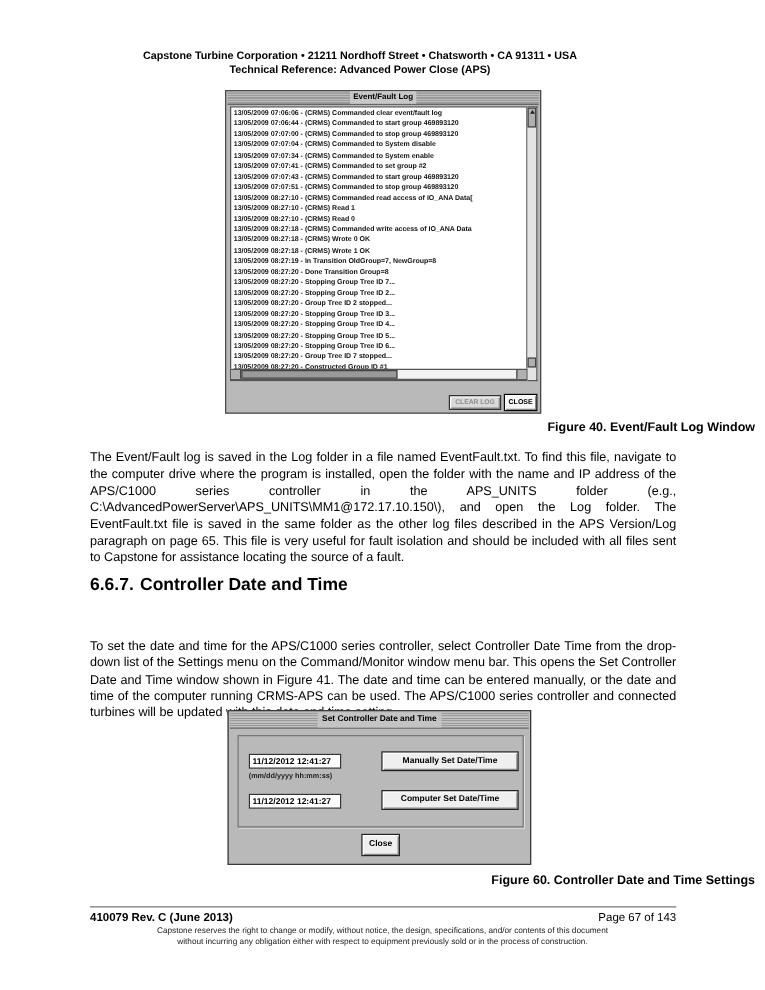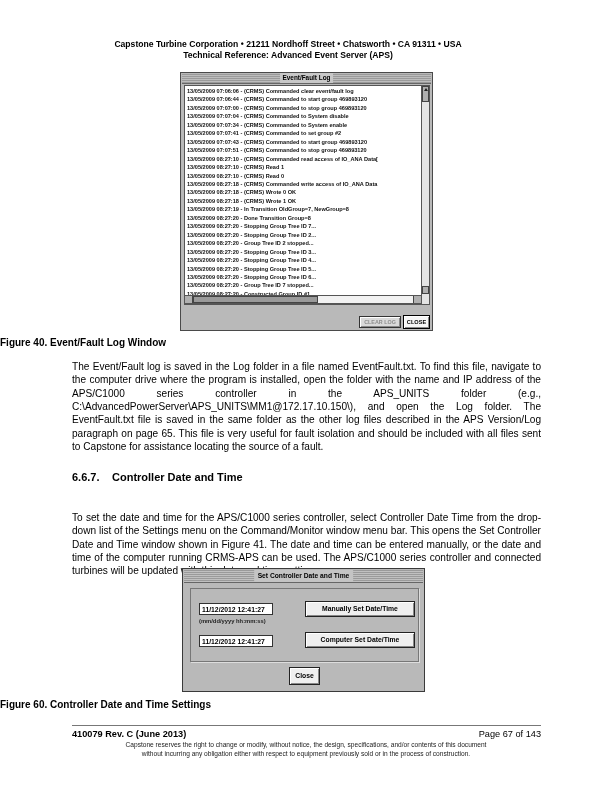--- a/index.html
+++ b/index.html
@@ -30,28 +30,28 @@
              border: 1px solid #555; box-sizing: border-box; }
   .hleft { position: absolute; left: 0; top: 0; width: 7px; height: 7px; background: #b0b0b0; border-right: 1px solid #444; }
   .hthumb { position: absolute; left: 8px; top: 0; width: 125px; height: 7px; background: #9a9a9a; border: 1px solid #444; box-sizing: border-box; }
   .hright { position: absolute; right: 0; top: 0; width: 7px; height: 7px; background: #b0b0b0; border-left: 1px solid #444; }
   .btn { position: absolute; background: #d9d9d9; border: 1px solid #333; box-sizing: border-box;
          font-weight: bold; text-align: center; white-space: nowrap;
          box-shadow: inset 1px 1px 0 #fff, inset -1px -1px 0 #888; }
   .btn-clear { left: 178px; top: 243px; width: 42px; height: 12px; font-size: 5.4px; line-height: 11px; color: #8d8d8d; }
   .btn-close1 { left: 222px; top: 242px; width: 27px; height: 14px; font-size: 5.6px; line-height: 12px; background: #f6f6f6; border: 1px solid #000; }
 
-  .caption { position: absolute; left: 0; width: 604px; text-align: left; font-weight: bold; font-size: 10px; }
+  .caption { position: absolute; left: 0; width: 604px; text-align: right; font-weight: bold; font-size: 10px; }
   .cap40 { top: 337px; }
   .cap41 { top: 699px; }
 
   .para { position: absolute; left: 72px; width: 469px; font-size: 10.1px; line-height: 13.35px; text-align: justify; }
   .p1 { top: 360px; }
   .p2 { top: 511px; }
-  .sect { position: absolute; left: 72px; top: 459px; font-size: 11px; font-weight: bold; margin-top: 12px; }
+  .sect { position: absolute; left: 72px; top: 459px; font-size: 14px; font-weight: bold; }
   .sect .num { display: inline-block; width: 40px; }
 
   
   .dtwin { left: 182px; top: 568px; width: 243px; height: 124px; border: 1px solid #3a3a3a; }
   .dttitle { position: absolute; left: 1px; right: 1px; top: 1px; height: 12px;
              background: repeating-linear-gradient(#9a9a9a 0 1px, #c0c0c0 1px 2px); border-bottom: 1px solid #666; }
   .dttitle .tt { position: absolute; left: 50%; transform: translateX(-50%); top: 0; background: #c4c4c4;
                  padding: 0 4px; font-size: 6.7px; font-weight: bold; line-height: 12px; white-space: nowrap; }
   .grp { position: absolute; left: 7px; top: 19px; width: 229px; height: 74px; border: 1px solid #777;
          box-shadow: 1px 1px 0 #ddd; box-sizing: border-box; }
@@ -68,21 +68,21 @@
   .foot-left { position: absolute; left: 72px; top: 729px; font-size: 9.2px; font-weight: bold; }
   .foot-right { position: absolute; right: 71px; top: 729px; font-size: 9.2px; font-weight: normal; }
   .disc { position: absolute; left: 0; width: 612px; text-align: center; font-size: 6.6px; line-height: 8.6px; color: #222; }
   .disc1 { top: 741px; }
   .disc2 { top: 750px; }
 </style>
 </head>
 <body>
 
 <div class="hdr hdr1">Capstone Turbine Corporation • 21211 Nordhoff Street • Chatsworth • CA 91311 • USA</div>
-<div class="hdr hdr2">Technical Reference: Advanced Event Server (APS)</div>
+<div class="hdr hdr2">Technical Reference: Advanced Power Close (APS)</div>
 
 <div class="win evwin">
   <div class="titlebar">
     <span class="tt">Event/Fault Log</span>
   </div>
   <div class="loglist">
     <div class="loglines">
       <div class="logline">13/05/2009 07:06:06 - (CRMS) Commanded clear event/fault log</div>
       <div class="logline">13/05/2009 07:06:44 - (CRMS) Commanded to start group 469893120</div>
       <div class="logline">13/05/2009 07:07:00 - (CRMS) Commanded to stop group 469893120</div>

